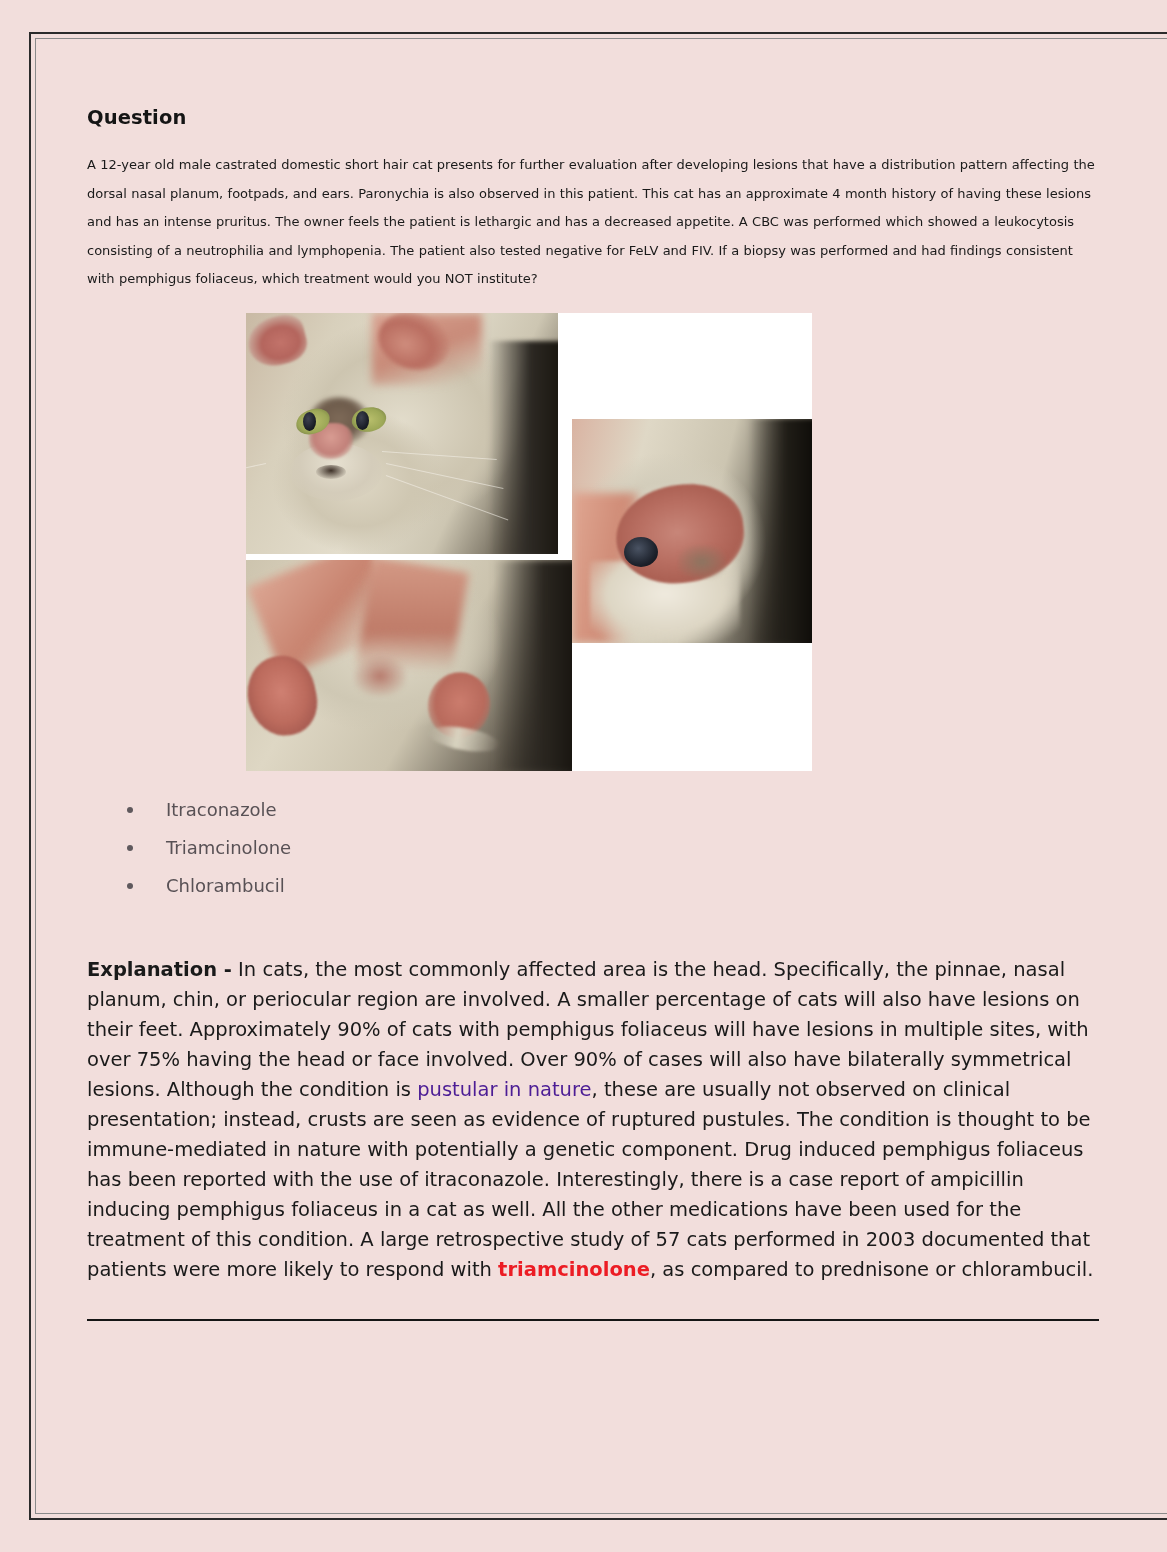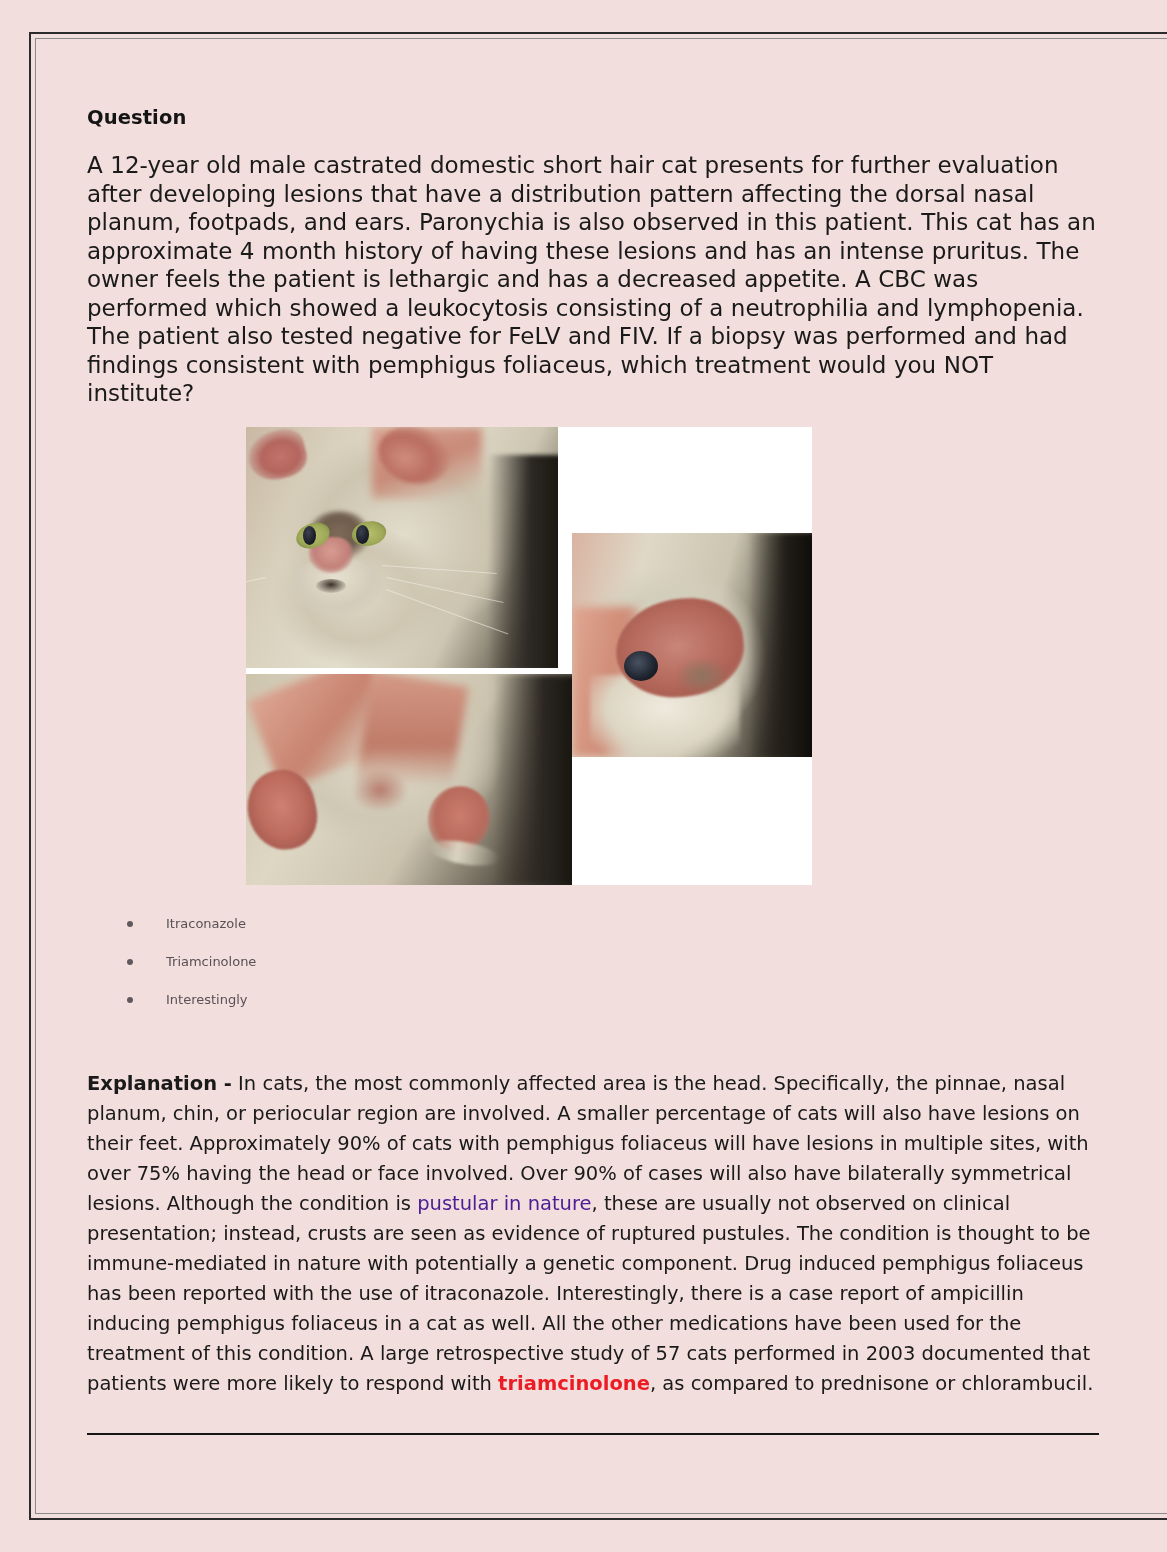--- a/index.html
+++ b/index.html
@@ -46,21 +46,21 @@
 
   .heading {
     font-size: 19.5px;
     font-weight: bold;
     color: #151515;
     margin: 0 0 22px 0;
     letter-spacing: 0.1px;
   }
 
   .question-body {
-    font-size: 23px;
+    font-size: 13px;
     line-height: 28.5px;
     color: #1a1a1a;
     margin: 0;
     text-align: left;
     word-spacing: 0.2px;
   }
 
   
   .photo-block {
     position: relative;
@@ -242,21 +242,21 @@
   }
 
   
   .options {
     list-style: none;
     margin: 27px 0 0 0;
     padding: 0;
   }
   .options li {
     position: relative;
-    font-size: 13px;
+    font-size: 18px;
     line-height: 23px;
     color: #585155;
     padding: 0 0 0 79px;
     margin: 0 0 15px 0;
   }
   .options li::before {
     content: "";
     position: absolute;
     left: 40px;
     top: 9px;
@@ -344,21 +344,21 @@
     </div>
 
     <ul class="options">
       <li>
         <span>Itraconazole</span>
       </li>
       <li>
         <span>Triamcinolone</span>
       </li>
       <li>
-        <span>Interestingly</span>
+        <span>Chlorambucil</span>
       </li>
     </ul>
 
     <p class="explanation"><b>Explanation -</b><span> In cats, the most commonly affected area is the head. Specifically, the pinnae, nasal planum, chin, or periocular region are involved. A smaller percentage of cats will also have lesions on their feet. Approximately 90% of cats with pemphigus foliaceus will have lesions in multiple sites, with over 75% having the head or face involved. Over 90% of cases will also have bilaterally symmetrical lesions. Although the condition is </span><span class="hl-red">pustular in nature</span><span>, these are usually not observed on clinical presentation; instead, crusts are seen as evidence of ruptured pustules. The condition is thought to be immune-mediated in nature with potentially a genetic component. Drug induced pemphigus foliaceus has been reported with the use of itraconazole. Interestingly, there is a case report of ampicillin inducing pemphigus foliaceus in a cat as well. All the other medications have been used for the treatment of this condition. A large retrospective study of 57 cats performed in 2003 documented that patients were more likely to respond with </span><span class="hl-red-bold">triamcinolone</span><span>, as compared to prednisone or chlorambucil.</span></p>
 
     <hr class="rule">
 
   </div>
 </div>
 

